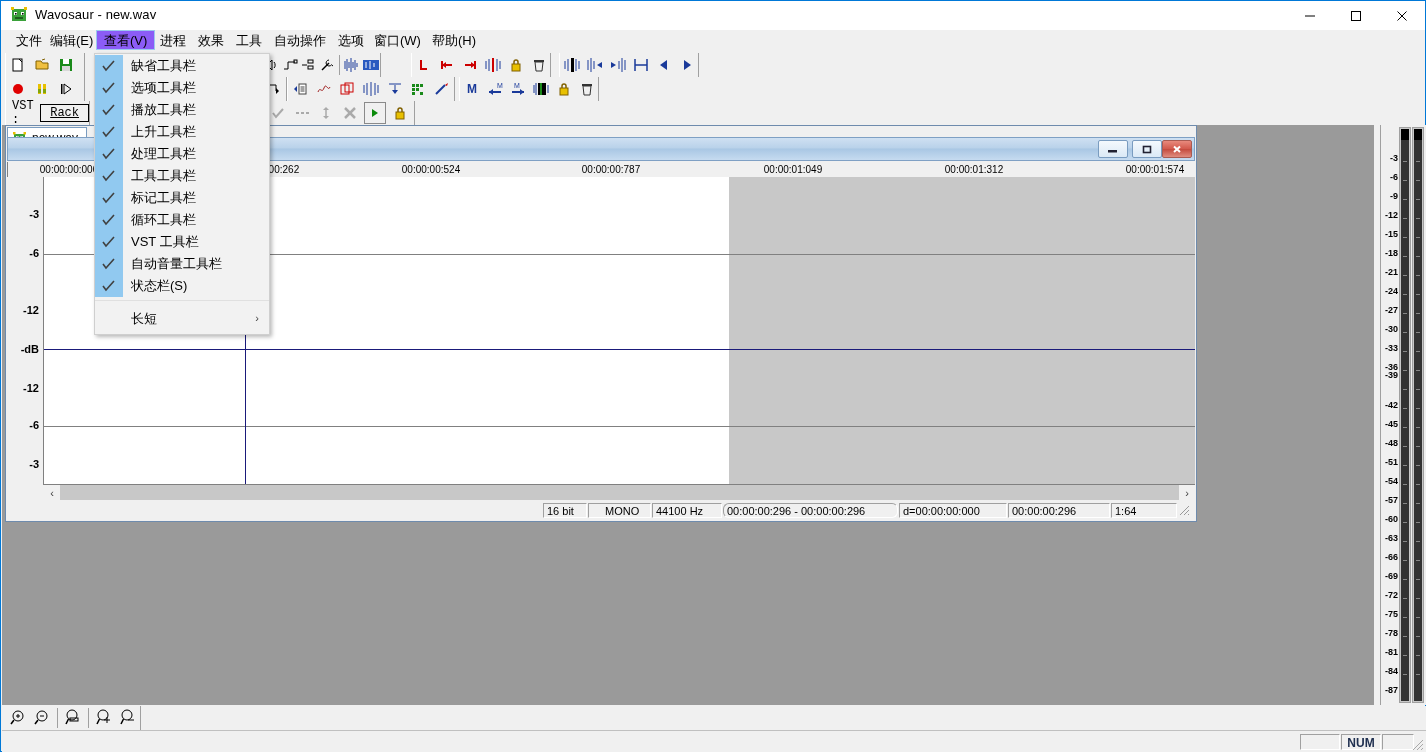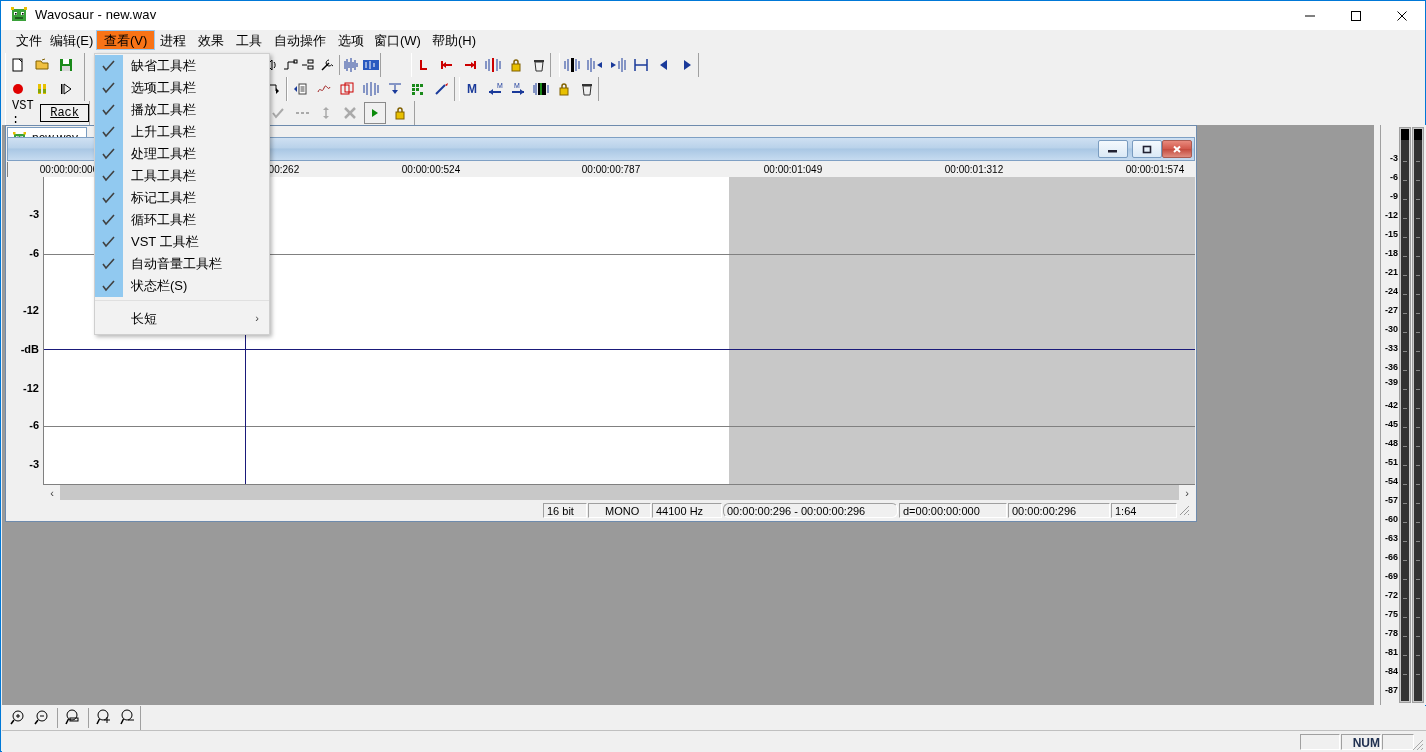--- a/index.html
+++ b/index.html
@@ -19,21 +19,21 @@
   .wbtn{position:absolute;top:0;width:46px;height:29px;cursor:default;}
   .wbtn svg{position:absolute;left:50%;top:50%;transform:translate(-50%,-50%);}
   .wbtn-min{right:92px;}
   .wbtn-max{right:46px;}
   .wbtn-close{right:0px;}
 
   
   .menubar{position:absolute;left:0;top:29px;width:1424px;height:22px;background:#f0f0f0;}
   .menuitem{position:absolute;top:0;height:22px;line-height:22px;padding:0 7px;
             font-size:13px;white-space:nowrap;}
-  .menuitem.active{background:#f97316;border:1px solid #9cc9ee;
+  .menuitem.active{background:#8b5cf6;border:1px solid #9cc9ee;
             line-height:20px;height:20px;box-sizing:border-box;}
 
   
   .tbrow{position:absolute;left:0;width:1424px;background:#f0f0f0;}
   .tgroup{position:absolute;top:0;height:24px;box-sizing:border-box;
           border-left:1px solid #fff;border-right:1px solid #a0a0a0;
           display:flex;align-items:center;}
   .tbtn{width:24px;height:22px;display:flex;align-items:center;justify-content:center;}
   .tbtn.framed{border:1px solid #8a8a8a;background:#f0f0f0;width:20px;height:20px;margin:0 2px;}
   .sep{width:1px;height:20px;background:#a0a0a0;margin:0 3px;}
@@ -113,21 +113,21 @@
   
   .bottombar{position:absolute;left:1px;top:705px;width:1424px;height:24px;background:#f0f0f0;}
   .bgroup{position:absolute;left:4px;top:0;height:24px;display:flex;align-items:center;
           border-right:1px solid #a0a0a0;}
 
   
   .statusbar{position:absolute;left:1px;top:729px;width:1424px;height:22px;background:#f0f0f0;
              border-top:1px solid #c0c0c0;box-sizing:border-box;}
   .sfield{position:absolute;top:3px;height:16px;line-height:16px;box-sizing:border-box;
           border:1px solid #a0a0a0;border-right-color:#fff;border-bottom-color:#fff;
-          font-size:12px;text-align:right;}
+          font-size:12px;text-align:center;}
   .sgrip{position:absolute;right:2px;bottom:1px;width:14px;height:14px;}
 
   
   .dropdown{position:absolute;left:93px;top:52px;width:174px;
             background:#f2f2f2;border:1px solid #cfcfcf;
             box-shadow:2px 2px 4px rgba(0,0,0,.28);z-index:50;padding:1px 0;}
   .mi{position:relative;height:22px;line-height:22px;font-size:13px;white-space:nowrap;}
   .mi .chk{position:absolute;left:0;top:0;width:28px;height:22px;background:#91c9f0;}
   .mi .chk svg{position:absolute;left:6px;top:5px;}
   .mi .lbl{position:absolute;left:36px;top:0;}
@@ -662,21 +662,21 @@
       <span style="top:71px">-9</span>
       <span style="top:90px">-12</span>
       <span style="top:109px">-15</span>
       <span style="top:128px">-18</span>
       <span style="top:147px">-21</span>
       <span style="top:166px">-24</span>
       <span style="top:185px">-27</span>
       <span style="top:204px">-30</span>
       <span style="top:223px">-33</span>
       <span style="top:242px">-36</span>
-      <span style="top:257px">-39</span>
+      <span style="top:250px">-39</span>
       <span style="top:280px">-42</span>
       <span style="top:299px">-45</span>
       <span style="top:318px">-48</span>
       <span style="top:337px">-51</span>
       <span style="top:356px">-54</span>
       <span style="top:375px">-57</span>
       <span style="top:394px">-60</span>
       <span style="top:413px">-63</span>
       <span style="top:432px">-66</span>
       <span style="top:451px">-69</span>

